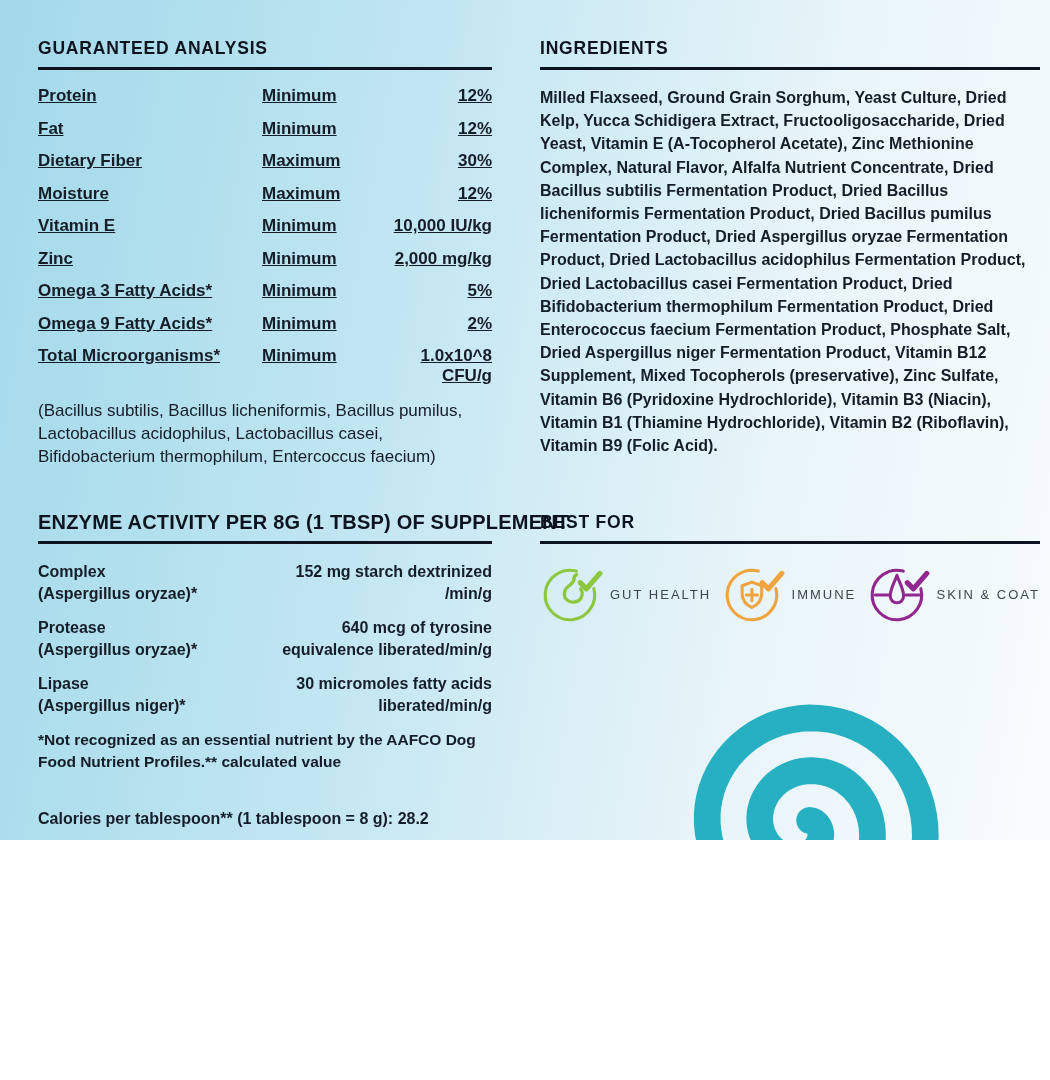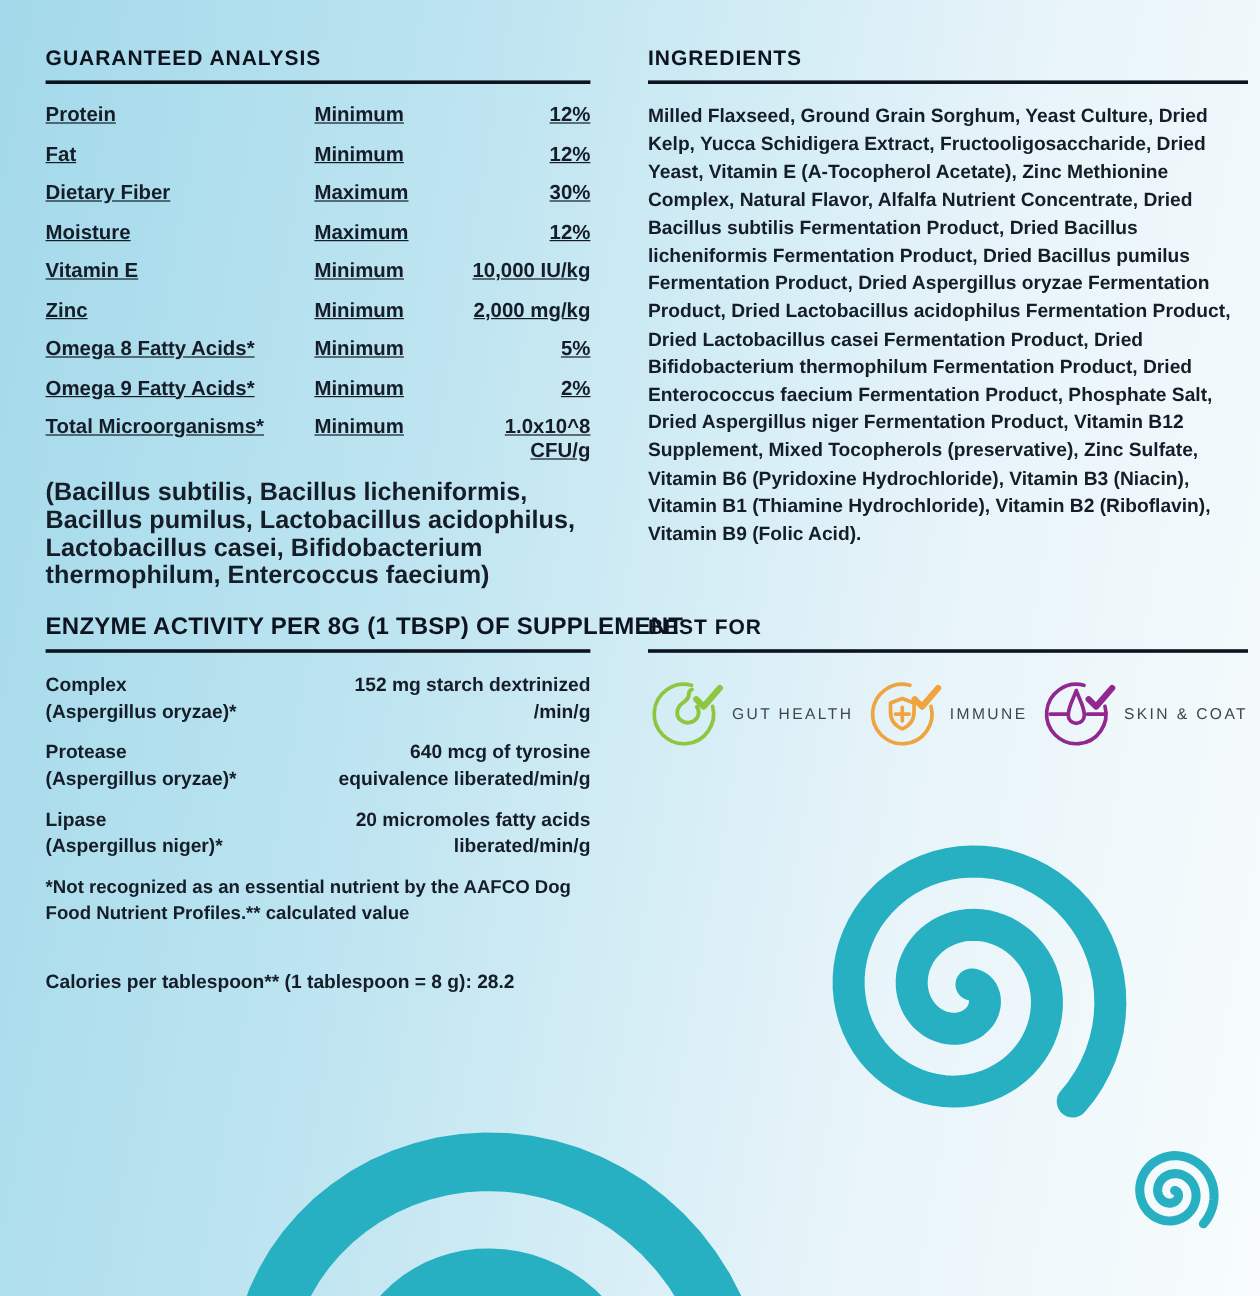--- a/index.html
+++ b/index.html
@@ -1,36 +1,36 @@
 <!DOCTYPE html>
 <html><head>
 <meta charset="utf-8">
 <style>
   html,body{margin:0;padding:0;}
   body{width:1050px;height:1080px;font-family:"Liberation Sans",sans-serif;}
   .page{
-    position:relative;width:1050px;height:1080px;overflow:hidden;
+    position:relative;width:1050px;height:840px;overflow:hidden;
     background:linear-gradient(100deg,#a3d9ea 0%,#bfe5f1 35%,#e7f4f9 70%,#f8fcfd 100%);
     color:#141d28;
   }
   .col{position:absolute;top:38px;}
   .col-left{left:38px;width:454px;height:1042px;}
   .col-right{left:540px;width:500px;height:1042px;}
   h2.sec{
     margin:0;padding:0 0 9px 0;border-bottom:3px solid #0d1420;
     font-size:17.5px;font-weight:700;letter-spacing:0.8px;color:#0d1420;
     line-height:20px;
   }
   h2.sec.small{font-size:20px;letter-spacing:0.2px;white-space:nowrap;}
   .section{position:absolute;left:0;width:100%;}
   
   .ga-table{margin-top:16px;}
   .ga-row{display:grid;grid-template-columns:224px 112px 1fr;align-items:baseline;margin-bottom:12.5px;font-size:17px;font-weight:700;line-height:20px;text-decoration:underline;}
   .ga-row .val{text-align:right;}
-  .ga-note{margin-top:11px;font-size:21px;font-weight:700;line-height:23px;}
+  .ga-note{margin-top:11px;font-size:17px;font-weight:400;line-height:23px;}
   
   .enz-rows{margin-top:17px;}
   .enz-row{display:grid;grid-template-columns:212px 1fr;margin-bottom:12px;font-size:16px;font-weight:700;line-height:22px;}
   .enz-row .val{text-align:right;}
   .footnote{margin-top:3px;font-size:15.5px;font-weight:700;line-height:22px;}
   
   .cal-text{margin-top:15px;font-size:16px;font-weight:700;white-space:nowrap;}
   
   .ing-text{margin-top:16px;font-size:16px;font-weight:700;line-height:23.2px;}
   
@@ -80,21 +80,21 @@
           <span>Vitamin E</span>
           <span>Minimum</span>
           <span class="val">10,000 IU/kg</span>
         </div>
         <div class="ga-row">
           <span>Zinc</span>
           <span>Minimum</span>
           <span class="val">2,000 mg/kg</span>
         </div>
         <div class="ga-row">
-          <span>Omega 8 Fatty Acids*</span>
+          <span>Omega 3 Fatty Acids*</span>
           <span>Minimum</span>
           <span class="val">5%</span>
         </div>
         <div class="ga-row">
           <span>Omega 9 Fatty Acids*</span>
           <span>Minimum</span>
           <span class="val">2%</span>
         </div>
         <div class="ga-row">
           <span>Total Microorganisms*</span>
@@ -111,21 +111,21 @@
         <div class="enz-row">
           <span><span>Complex</span><br><span>(Aspergillus oryzae)*</span></span>
           <span class="val">152 mg starch dextrinized /min/g</span>
         </div>
         <div class="enz-row">
           <span><span>Protease</span><br><span>(Aspergillus oryzae)*</span></span>
           <span class="val">640 mcg of tyrosine equivalence liberated/min/g</span>
         </div>
         <div class="enz-row">
           <span><span>Lipase</span><br><span>(Aspergillus niger)*</span></span>
-          <span class="val">20 micromoles fatty acids liberated/min/g</span>
+          <span class="val">30 micromoles fatty acids liberated/min/g</span>
         </div>
       </div>
       <div class="footnote">*Not recognized as an essential nutrient by the AAFCO Dog Food Nutrient Profiles.** calculated value</div>
     </div>
 
     <div class="section" style="top:757px;">
       <div class="cal-text">Calories per tablespoon** (1 tablespoon = 8 g): 28.2</div>
     </div>
   </div>
 

